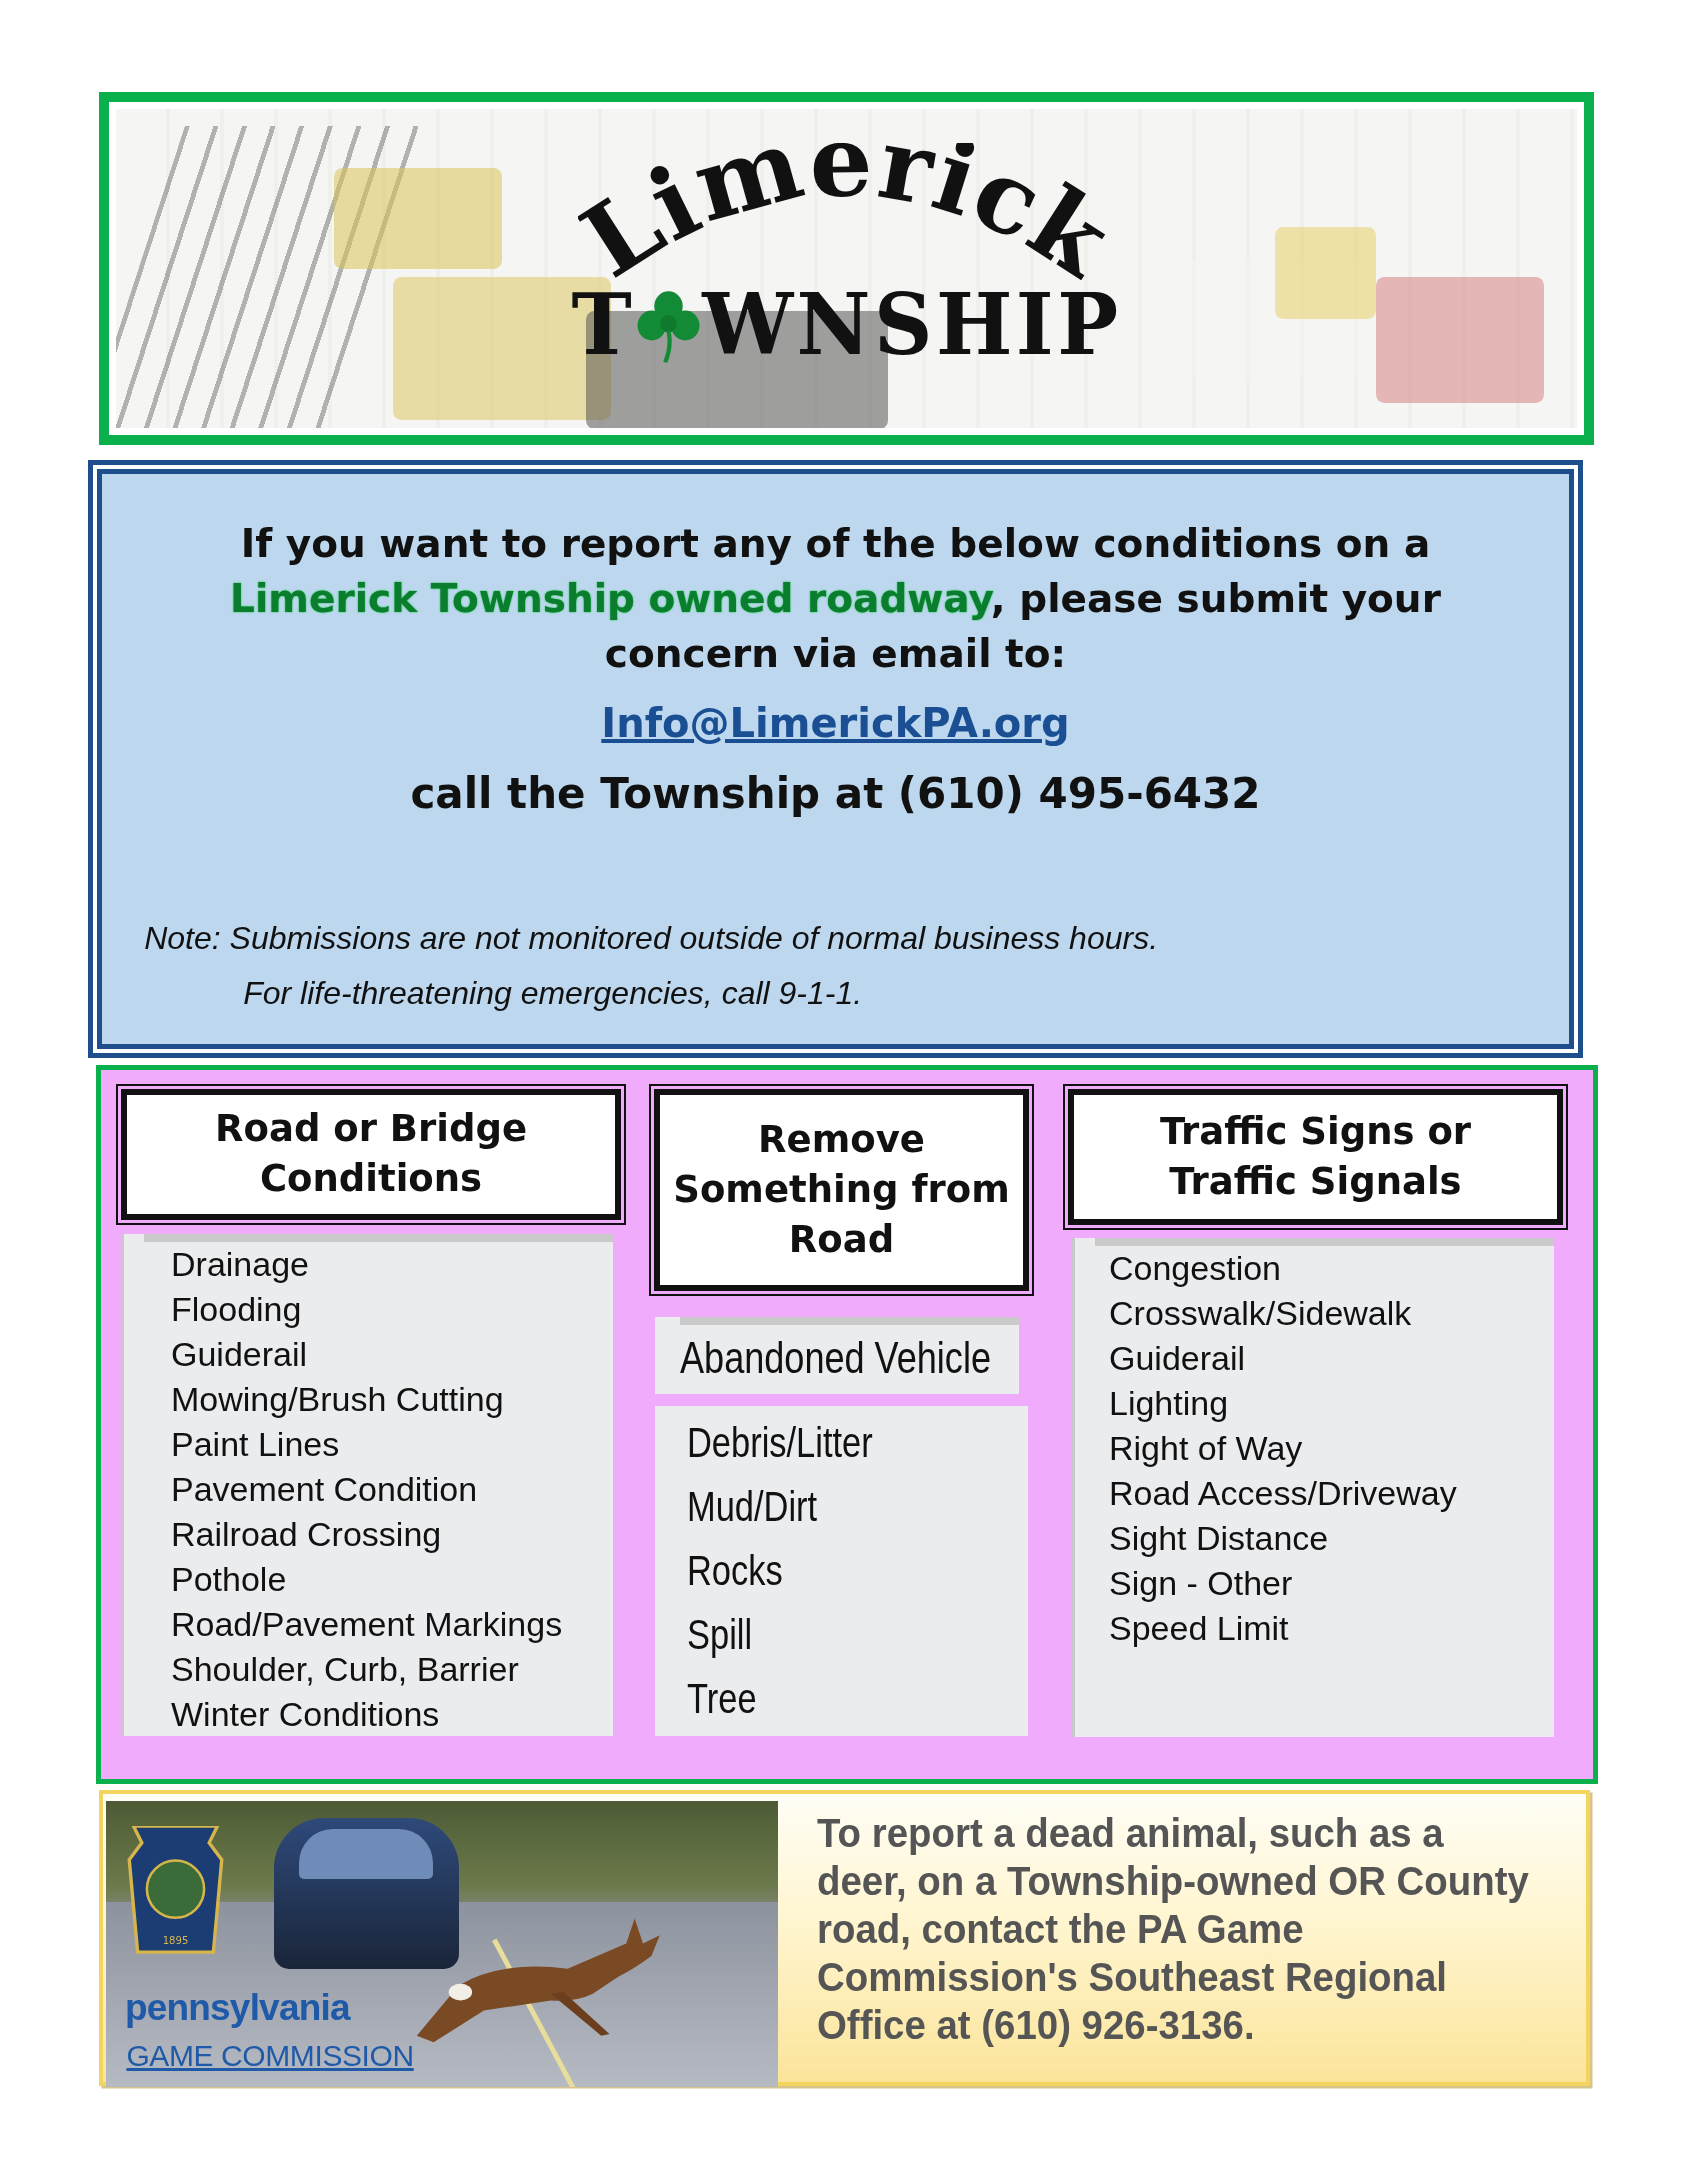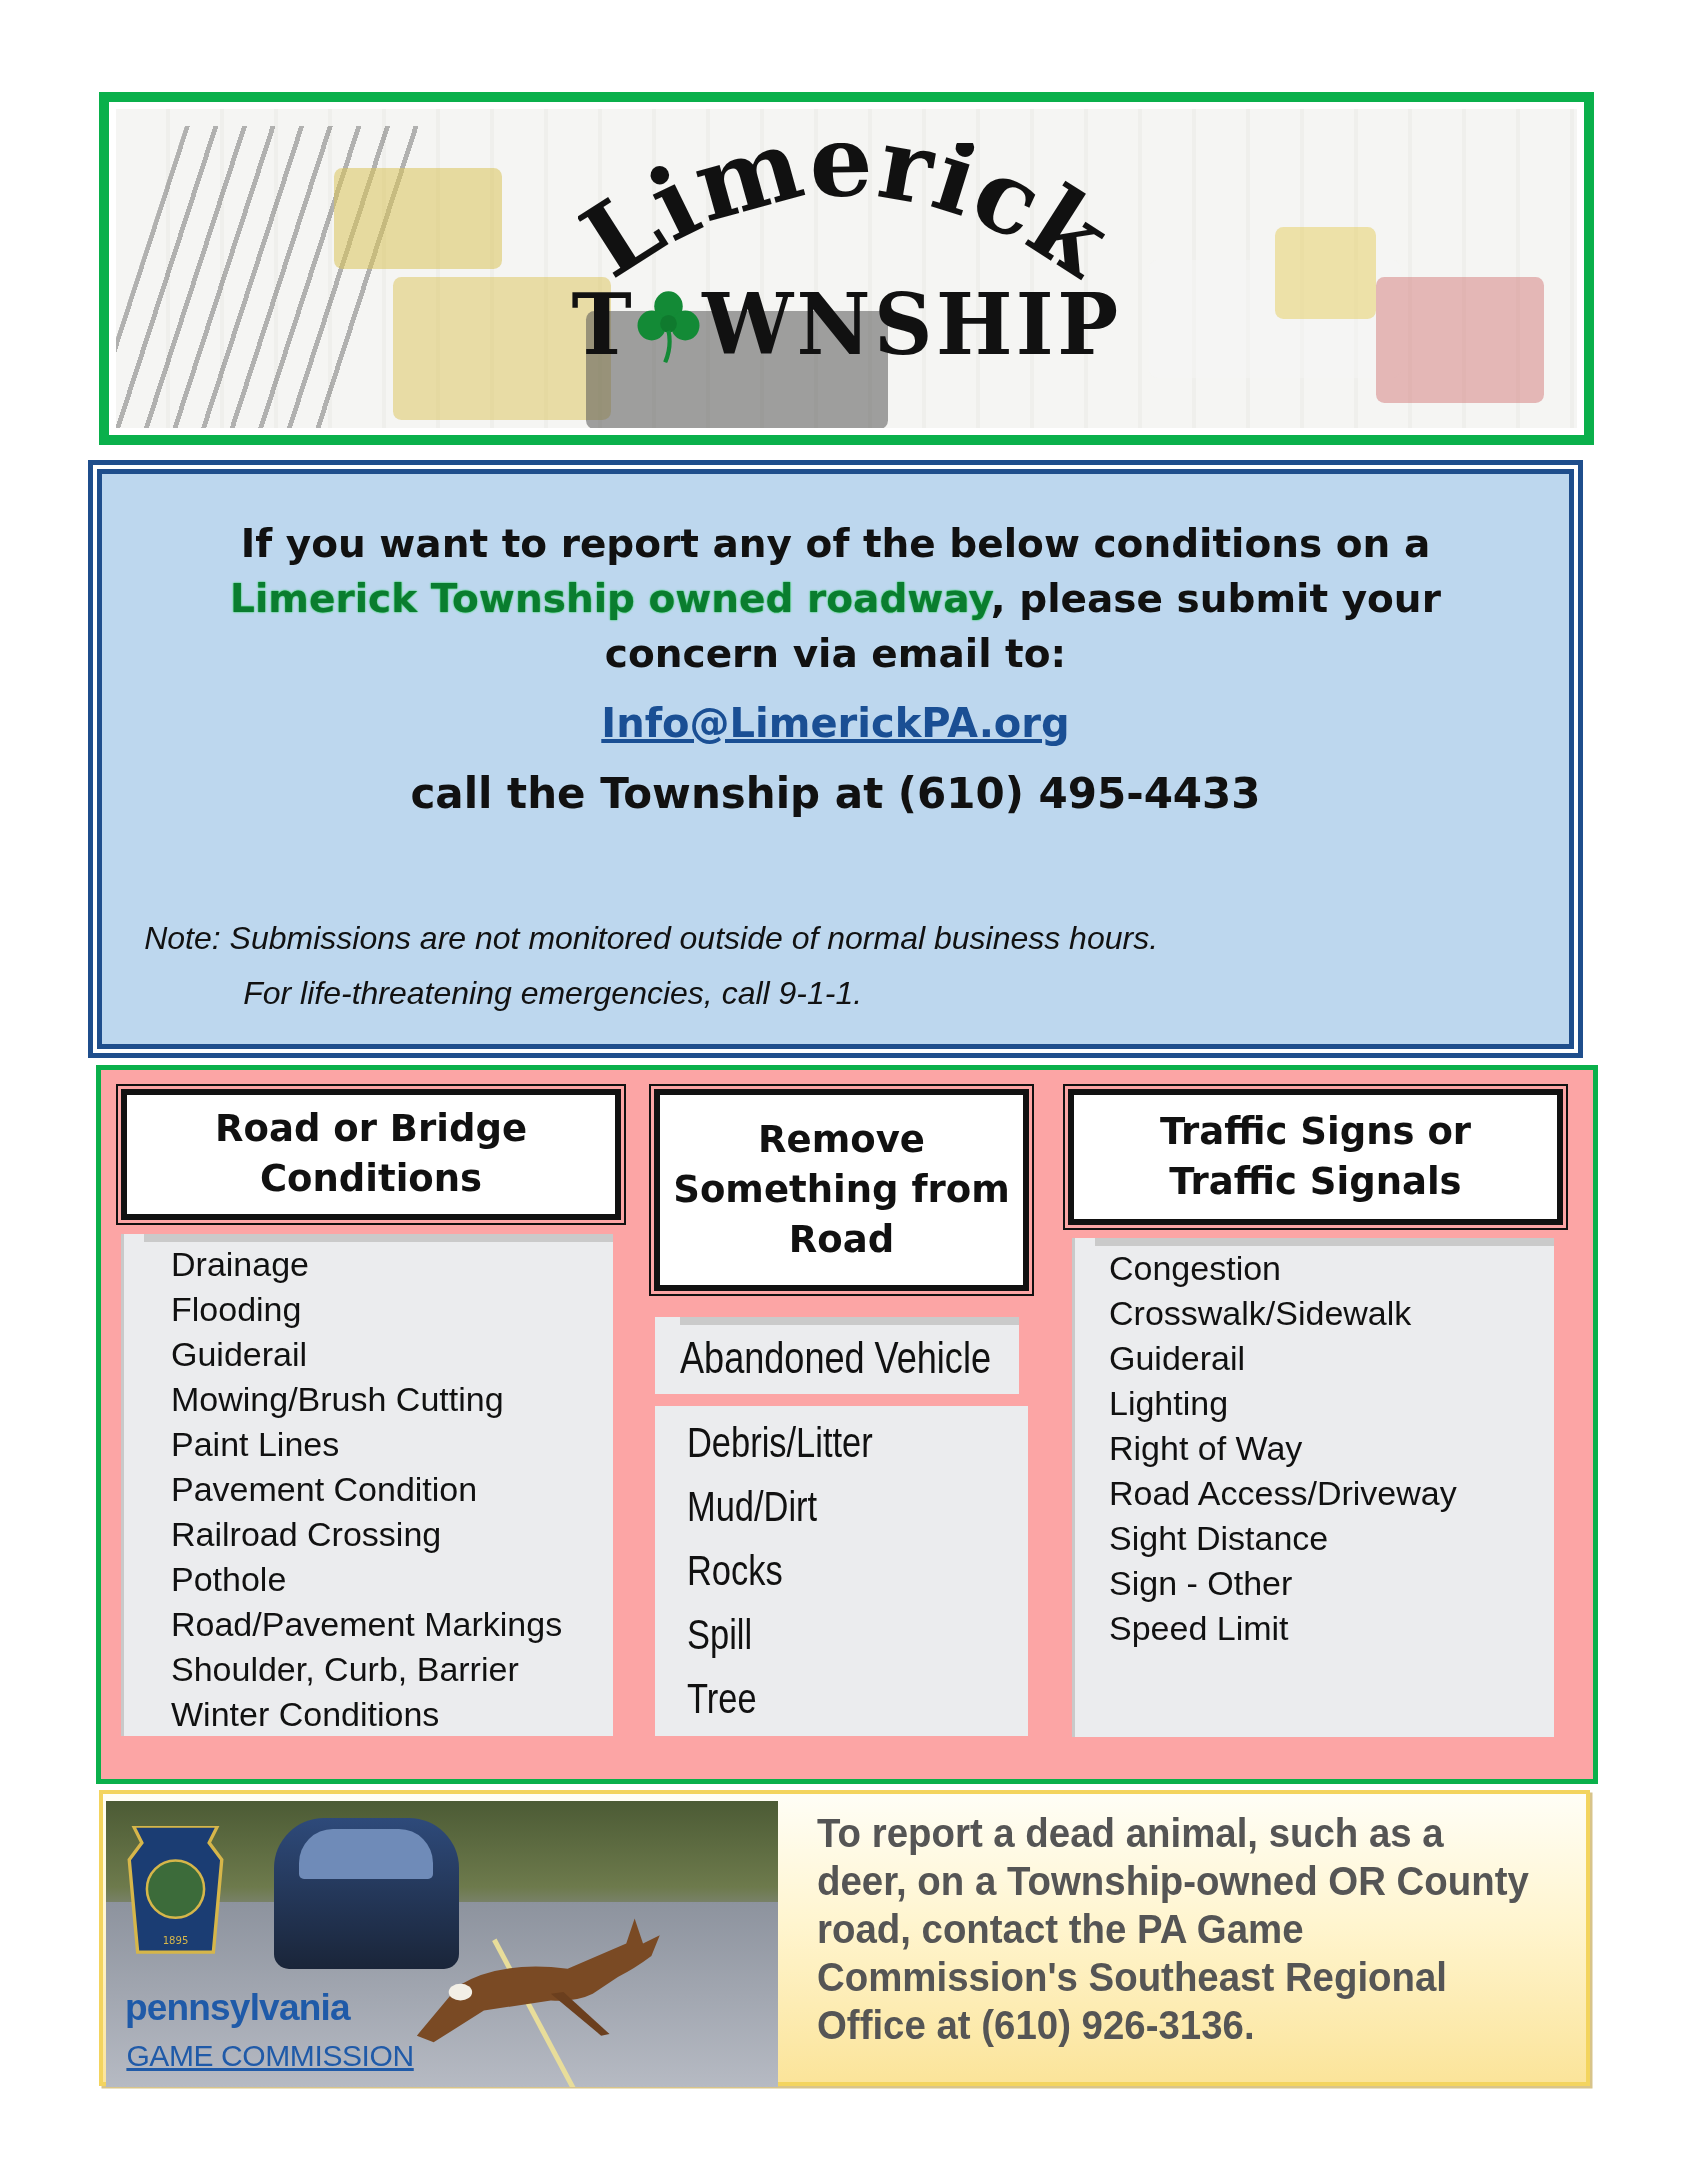--- a/index.html
+++ b/index.html
@@ -42,21 +42,21 @@
   .green-hl { color: #0a7d2f; text-shadow: 0 0 1.7px #3ecf6b, 0 0 1.7px #3ecf6b; }
   .email { display: inline-block; margin-top: 18.5px; font-family: "DejaVu Sans", sans-serif; font-weight: bold; font-size: 40px; color: #1a4f94; text-decoration: underline; }
   .or { margin-top: 18.5px; font-family: "DejaVu Sans", sans-serif; font-weight: bold; font-size: 40px; color: #111; }
   .phone { margin-top: 23.5px; font-family: "DejaVu Sans", sans-serif; font-weight: bold; font-size: 42px; color: #111; }
   .note { position: absolute; left: 42px; top: 437px; text-align: left; font-family: "Liberation Sans", sans-serif; font-style: italic; font-size: 32px; color: #111; line-height: 55px; }
   .note .indent { padding-left: 99px; display: block; }
 
   
   .cats {
     position: absolute; left: 96px; top: 1065px; width: 1502px; height: 719px;
-    border: 5.9px solid #0ab04b; box-sizing: border-box; background: #fca5a5;
+    border: 5.9px solid #0ab04b; box-sizing: border-box; background: #f0abfc;
   }
   .cat-head {
     position: absolute; box-sizing: border-box; background: #fff;
     border: 6.7px solid #111; outline: 2.5px solid #111; outline-offset: 3.4px;
     display: flex; align-items: center; justify-content: center; text-align: center;
     font-family: "DejaVu Sans", sans-serif; font-weight: bold; font-size: 37px; line-height: 50px; color: #111;
   }
   .cat-list {
     position: absolute; background: #ebecee; border-left: 3.4px solid #c9c9c9; box-sizing: border-box;
   }
@@ -122,21 +122,21 @@
     </div>
   </div>
 </div>
 
 <div class="info">
   <div class="info-inner">
     <div class="info-line info-l1">If you want to report any of the below conditions on a</div>
     <div class="info-line"><span class="green-hl">Limerick Township owned roadway</span><span>, please submit your</span></div>
     <div class="info-line">concern via email to:</div>
     <a class="email">Info@LimerickPA.org</a>
-    <div class="phone">call the Township at (610) 495-4433</div>
+    <div class="phone">call the Township at (610) 495-6432</div>
     <div class="note">
       <span>Note:  Submissions are not monitored outside of normal business hours.</span>
       <span class="indent">For life-threatening emergencies, call 9-1-1.</span>
     </div>
   </div>
 </div>
 
 <div class="cats">
 
   <div class="cat-head" style="left:20px;top:18.5px;width:500px;height:131px;">

